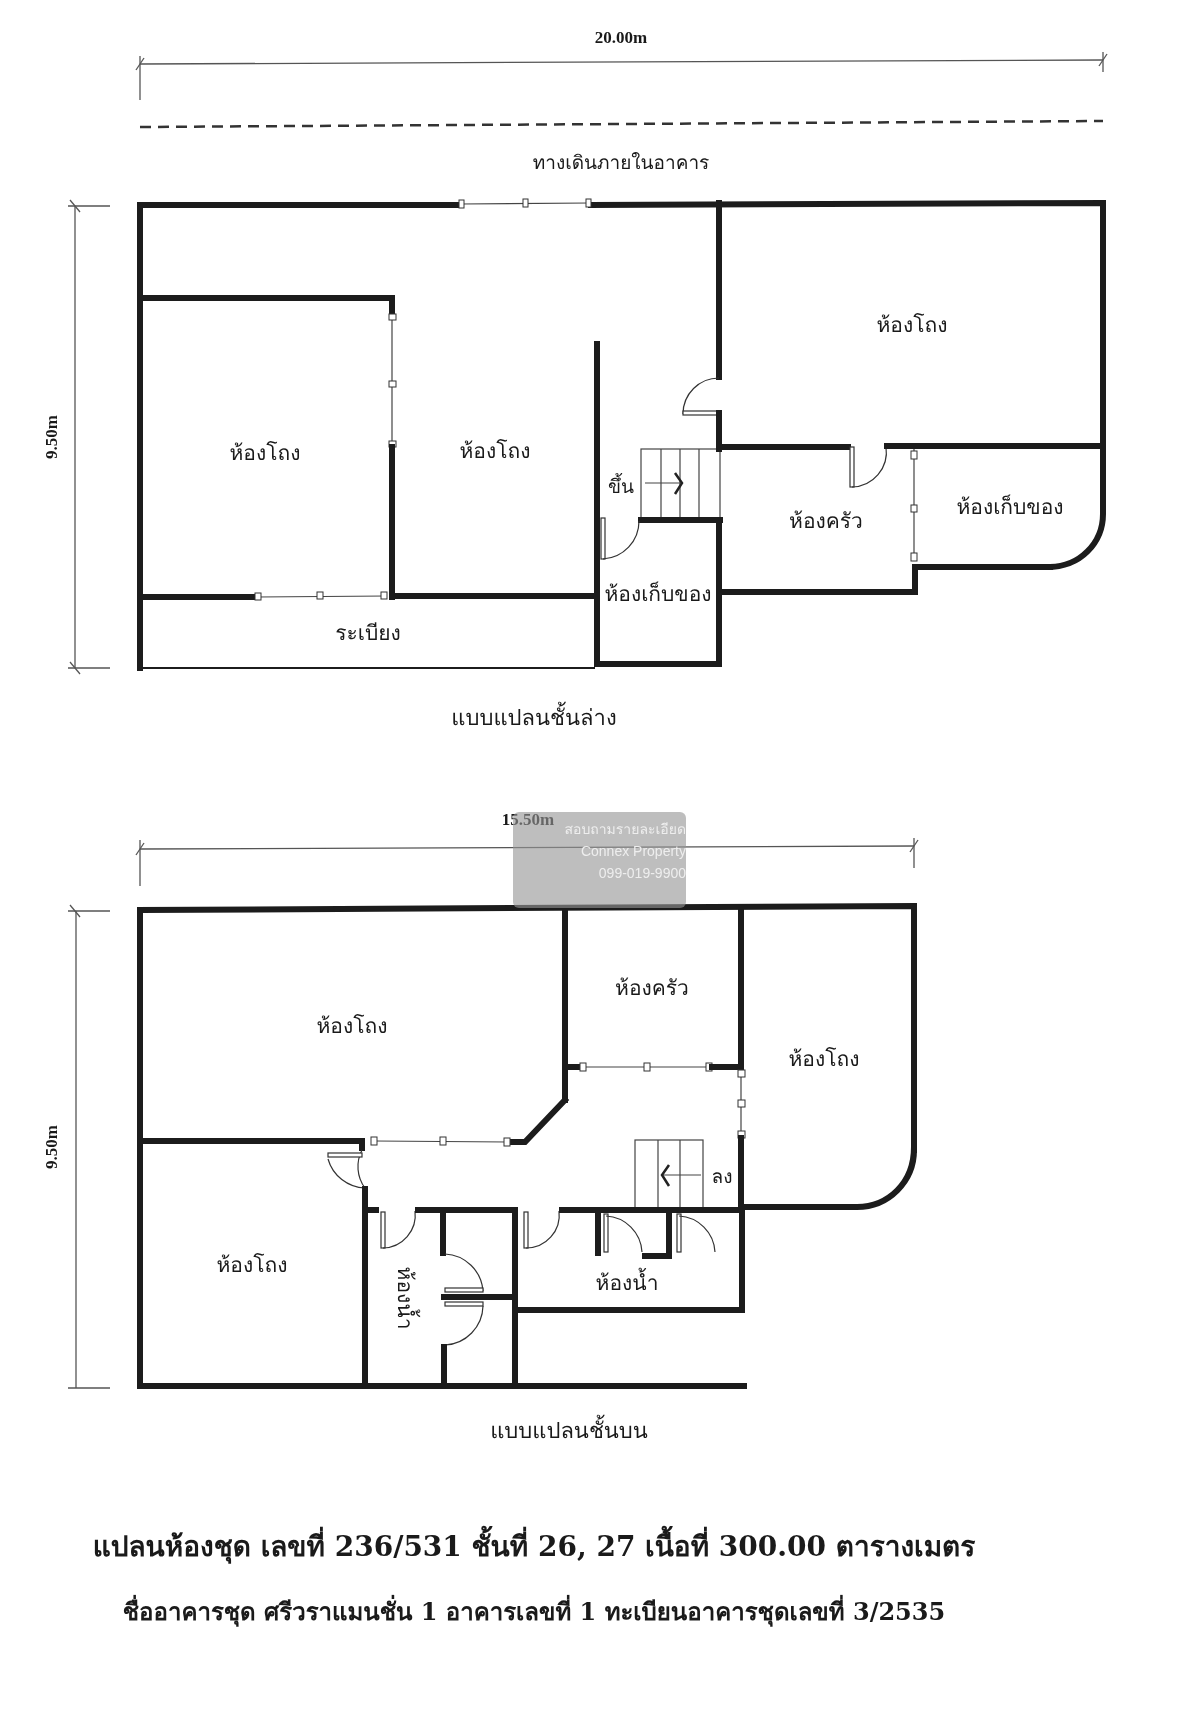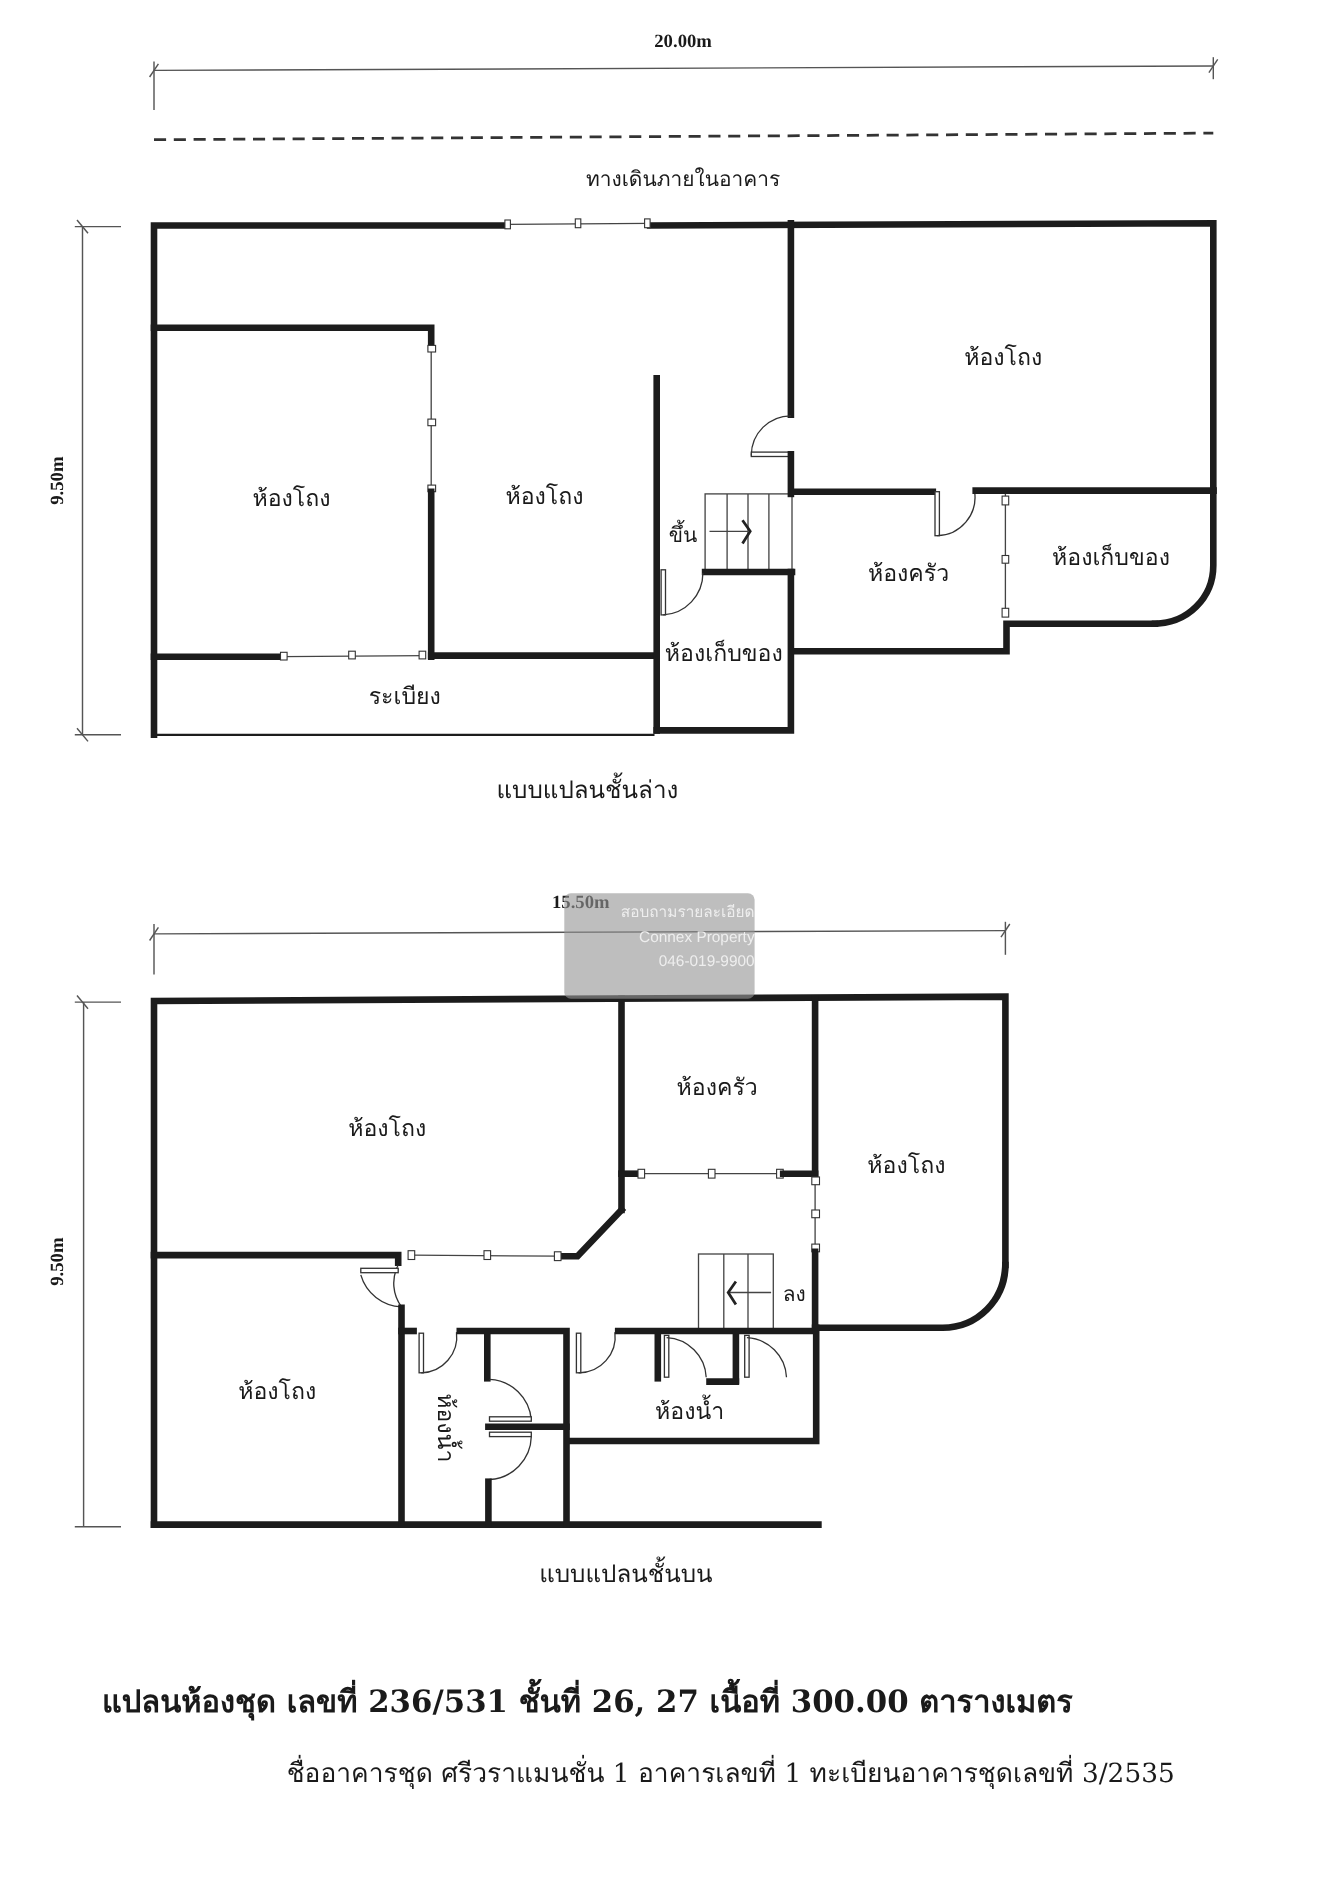--- a/index.html
+++ b/index.html
@@ -201,17 +201,17 @@
     <text class="lbl" x="627" y="1290" text-anchor="middle" font-size="21">ห้องน้ำ</text>
   </g>
 </svg>
 
 <div class="caption" style="top:700px;font-size:22px;">แบบแปลนชั้นล่าง</div>
 <div class="caption" style="top:1413px;font-size:22px;margin-left:35px;">แบบแปลนชั้นบน</div>
 
 <div class="watermark">
   <div>สอบถามรายละเอียด</div>
   <div>Connex Property</div>
-  <div>046-019-9900</div>
+  <div>099-019-9900</div>
 </div>
 
 <div class="caption" style="top:1524px;font-size:28px;font-weight:bold;">แปลนห้องชุด เลขที่ 236/531 ชั้นที่ 26, 27 เนื้อที่ 300.00 ตารางเมตร</div>
-<div class="caption" style="top:1592px;font-size:24px;font-weight:normal;text-align:right;">ชื่ออาคารชุด ศรีวราแมนชั่น 1 อาคารเลขที่ 1 ทะเบียนอาคารชุดเลขที่ 3/2535</div>
+<div class="caption" style="top:1592px;font-size:24px;font-weight:bold;">ชื่ออาคารชุด ศรีวราแมนชั่น 1 อาคารเลขที่ 1 ทะเบียนอาคารชุดเลขที่ 3/2535</div>
 
 </body></html>

